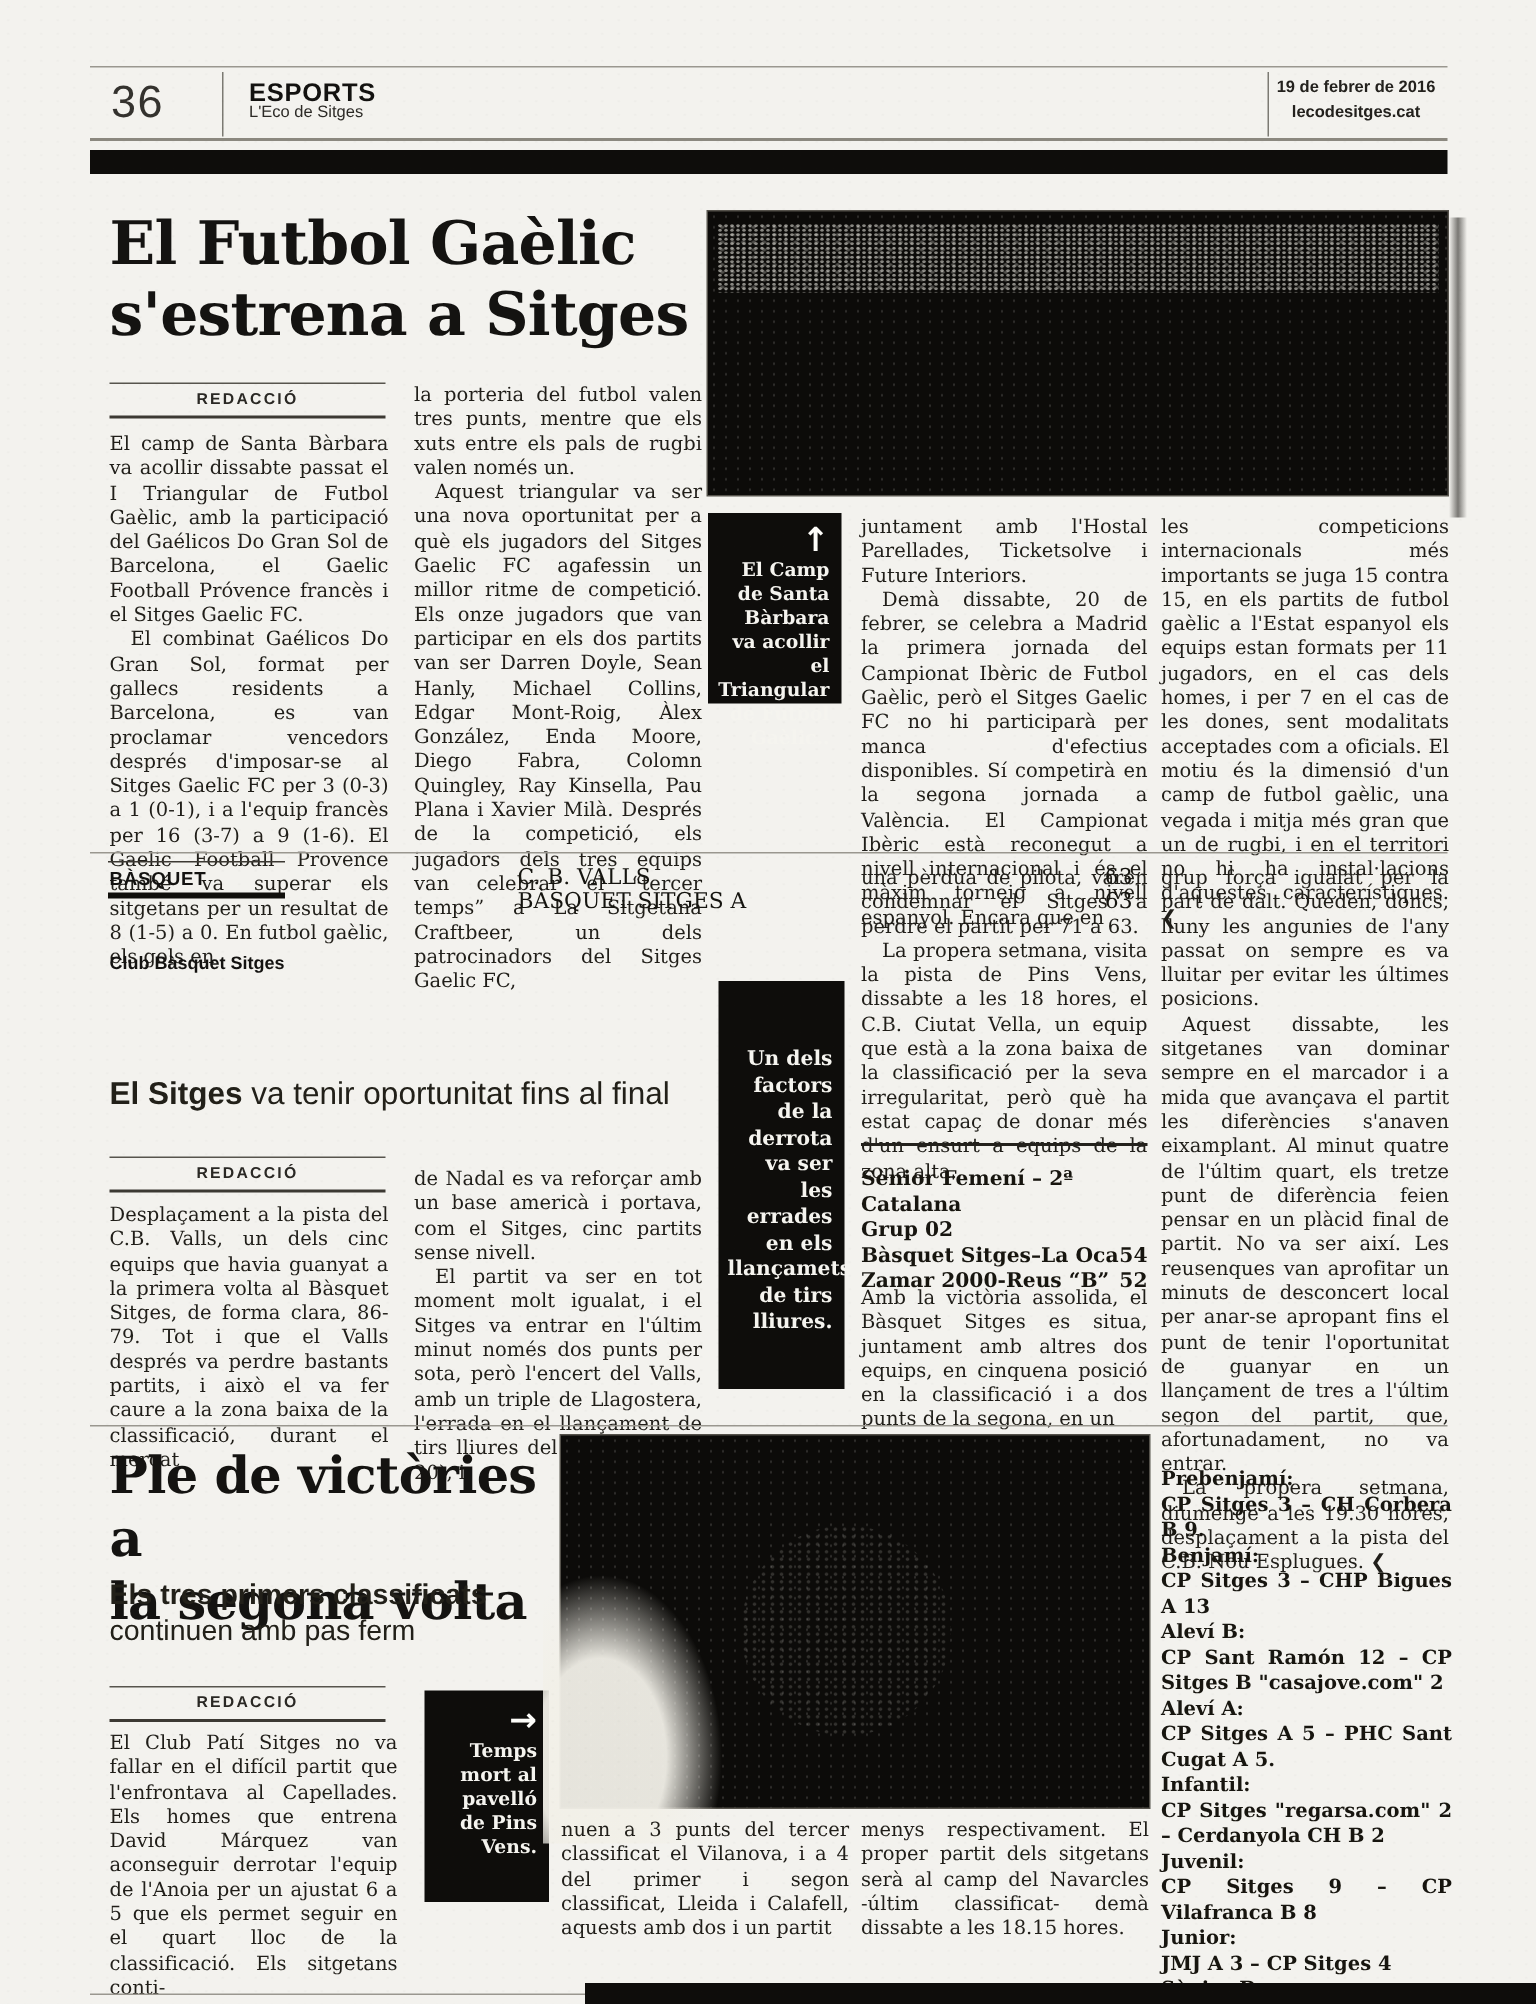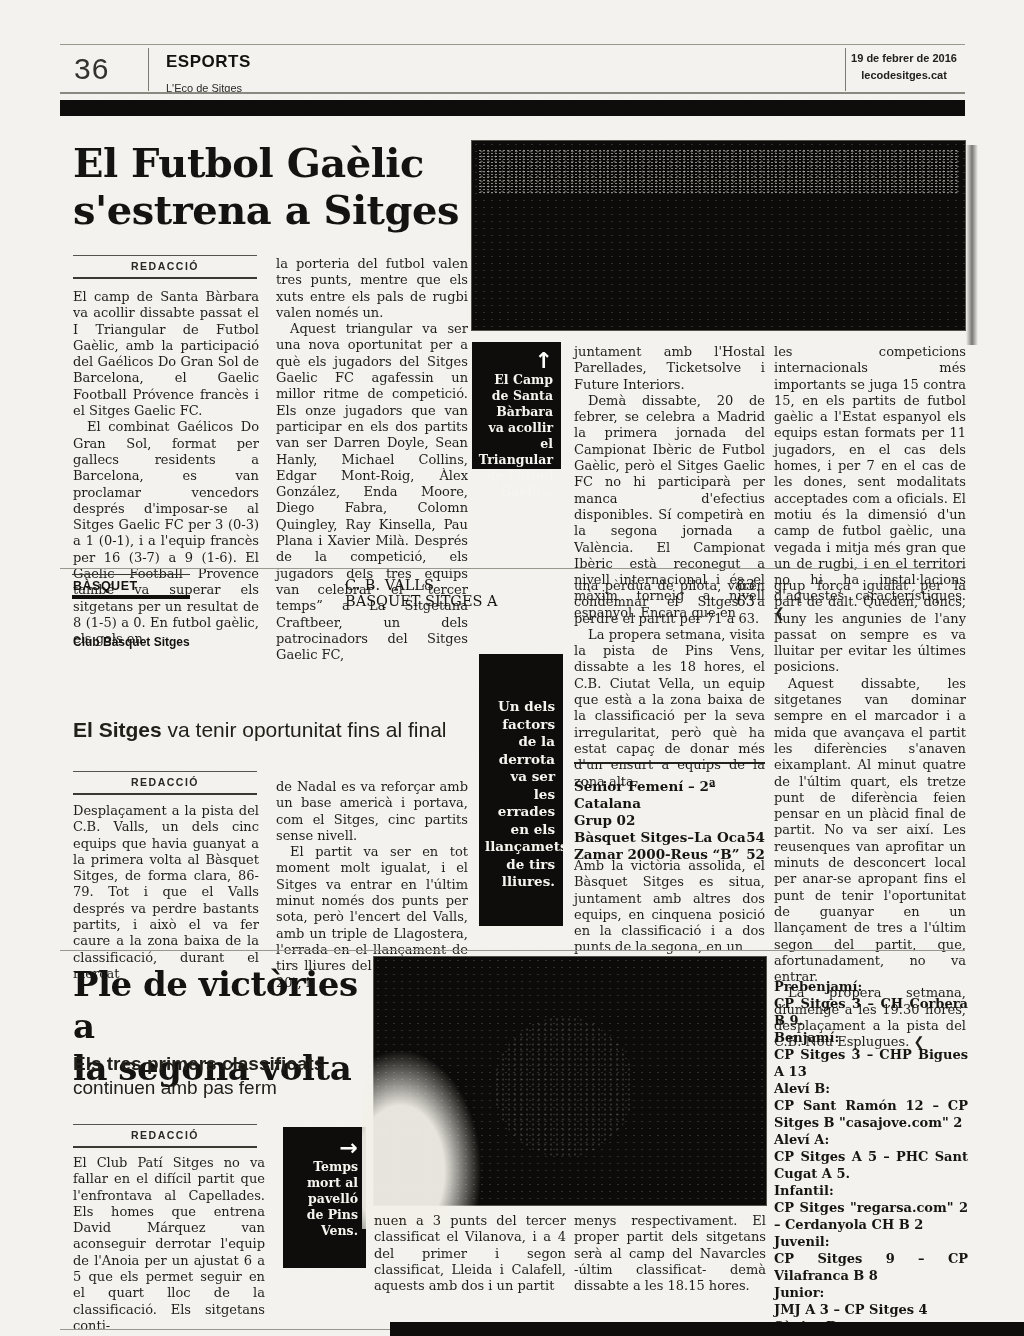--- a/index.html
+++ b/index.html
@@ -65,21 +65,21 @@
 </style>
 </head>
 <body>
 
 <div id="page">
 
   <div class="abs hairline" style="left:60px;top:44px;width:905px;"></div>
   <div class="abs pageno sans" style="left:74px;top:52px;">36</div>
   <div class="abs vdiv" style="left:148px;top:48px;height:43px;"></div>
   <div class="abs kicker-big sans" style="left:166px;top:52px;">ESPORTS</div>
-  <div class="abs paper-name sans" style="left:166px;top:82px;">L'Eco de Sitges</div>
+  <div class="abs paper-name sans" style="left:166px;top:69px;">L'Eco de Sitges</div>
   <div class="abs vdiv" style="left:845px;top:48px;height:43px;"></div>
   <div class="abs hdr-right sans" style="left:845px;top:50px;width:118px;">
     <div>19 de febrer de 2016</div>
     <div>lecodesitges.cat</div>
   </div>
   <div class="abs rule2" style="left:60px;top:92px;width:905px;"></div>
   <div class="abs blackbar" style="left:60px;top:100px;width:905px;height:16px;"></div>
 
   <div class="abs headline h1a" style="left:73px;top:139px;width:400px;">
     <div>El Futbol Gaèlic</div>

